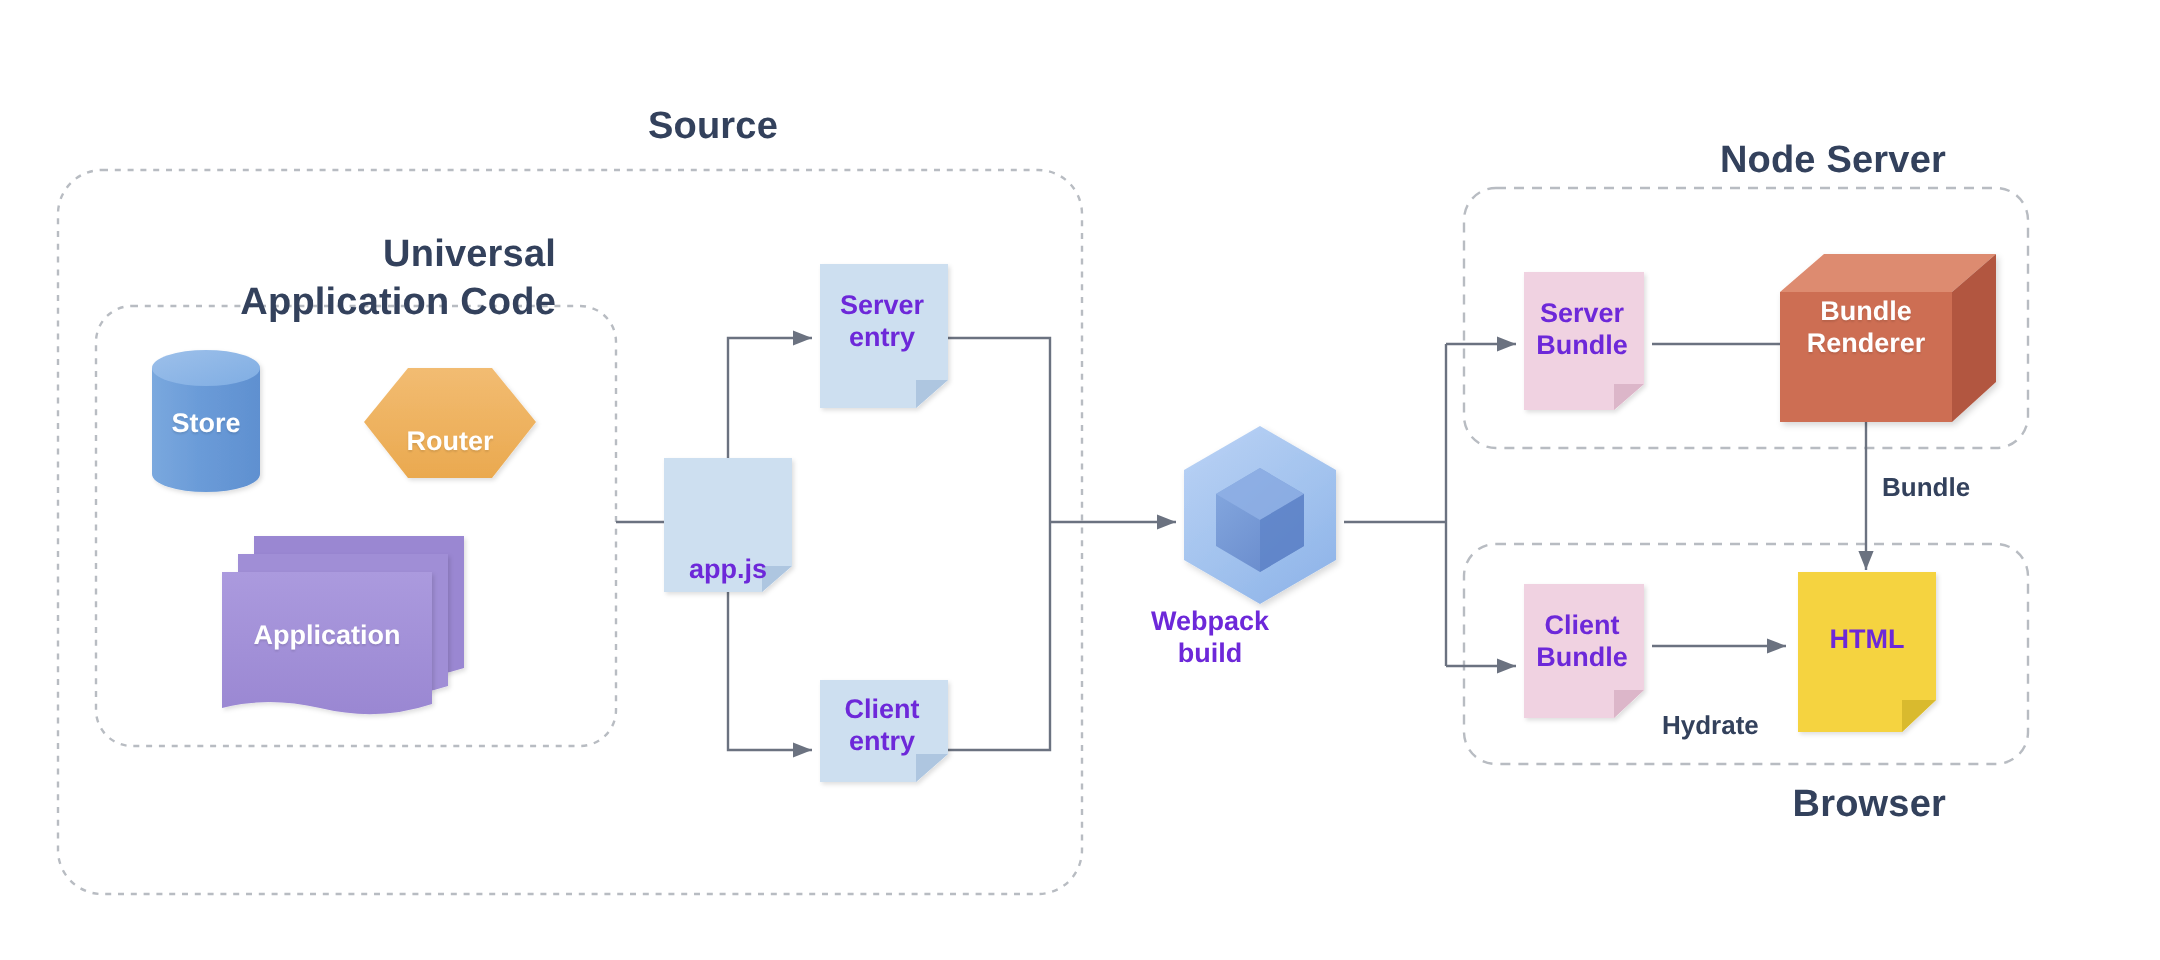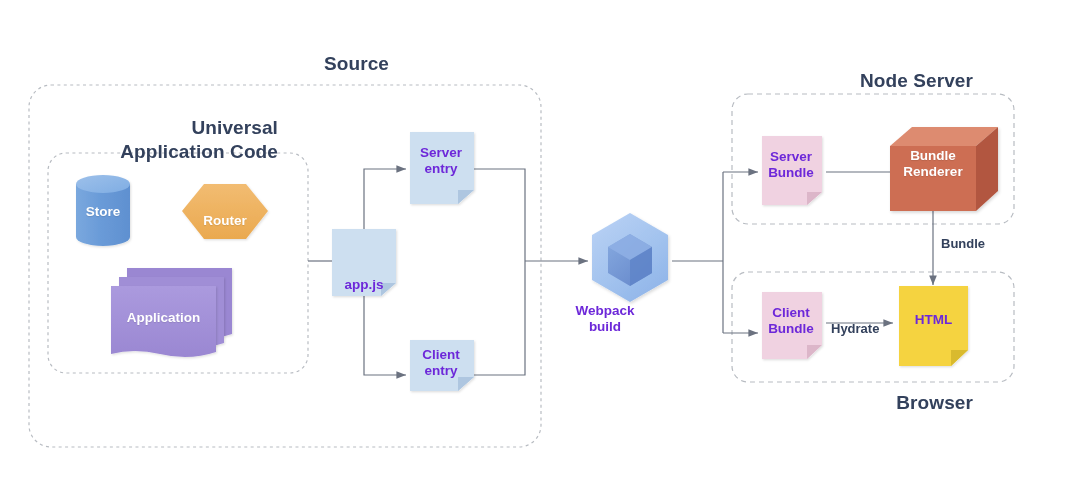--- a/index.html
+++ b/index.html
@@ -252,15 +252,15 @@
   <div class="node-label dark-txt" style="left:760px; top:302px; width:62px; height:38px;">Client
 Bundle</div>
 
   <div class="node-label light-txt" style="left:890px; top:145px; width:86px; height:38px;">Bundle
 Renderer</div>
 
   <div class="node-label dark-txt" style="left:899px; top:308px; width:69px; height:24px;text-align:right;">HTML</div>
 
   <div class="edge-label" style="left:941px; top:236px;">Bundle</div>
 
-  <div class="edge-label" style="left:831px; top:321px;">Hydrate</div>
+  <div class="edge-label" style="left:831px; top:355px;">Hydrate</div>
 
 </div>
 
 </body></html>

